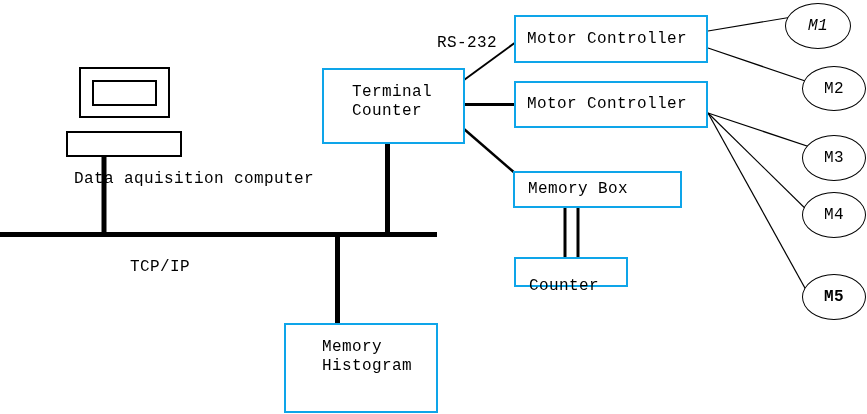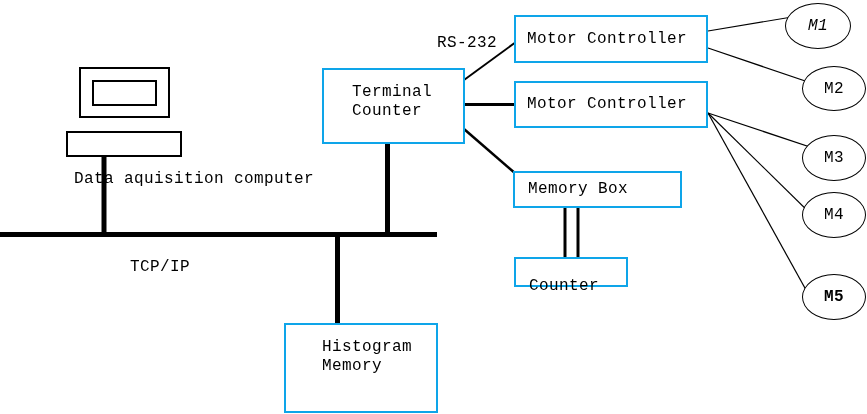--- a/index.html
+++ b/index.html
@@ -78,22 +78,22 @@
   </div>
 
   <div class="box vcenter" style="left:513px;top:171px;width:169px;height:37px;padding-left:13px;">
     <span>Memory Box</span>
   </div>
   <div class="box" style="left:514px;top:257px;width:114px;height:30px;padding:18px 0 0 13px;">
     <span>Counter</span>
   </div>
 
   <div class="box" style="left:284px;top:323px;width:154px;height:90px;padding:13px 0 0 36px;">
+    <div>Memory</div>
     <div>Histogram</div>
-    <div>Memory</div>
   </div>
 
   <div class="ellipse" style="left:785px;top:3px;width:66px;height:46px;font-style:italic;">
     <span>M1</span>
   </div>
   <div class="ellipse" style="left:802px;top:66px;width:64px;height:45px;">
     <span>M2</span>
   </div>
   <div class="ellipse" style="left:802px;top:135px;width:64px;height:46px;">
     <span>M3</span>

